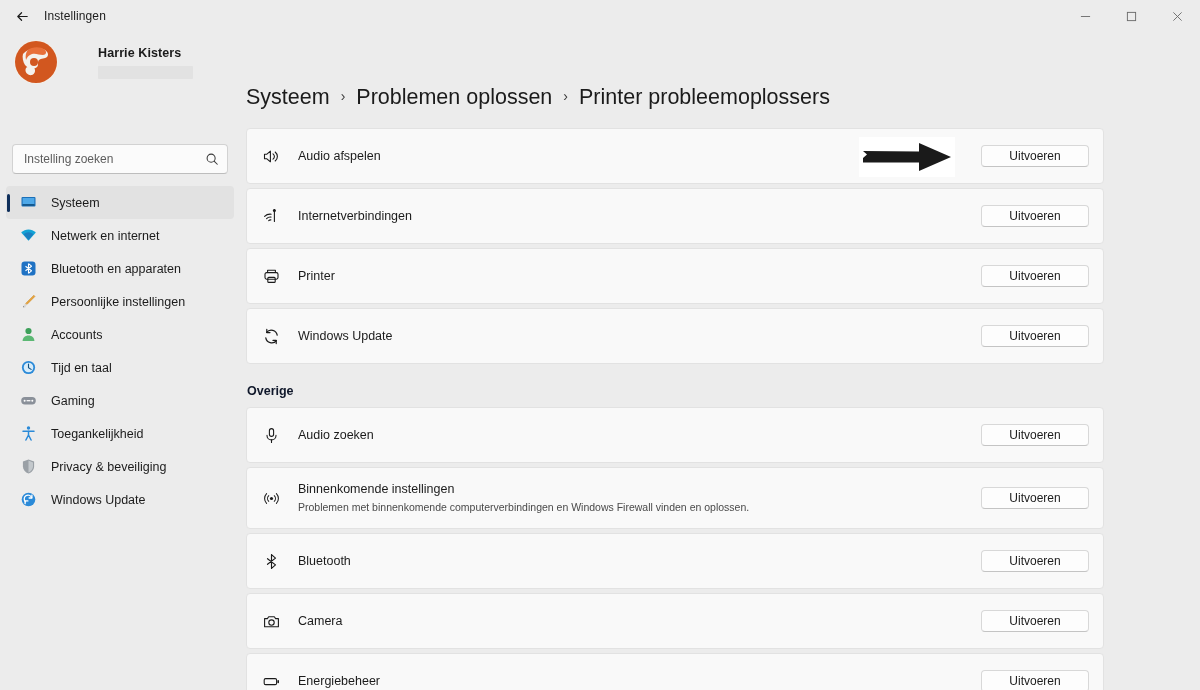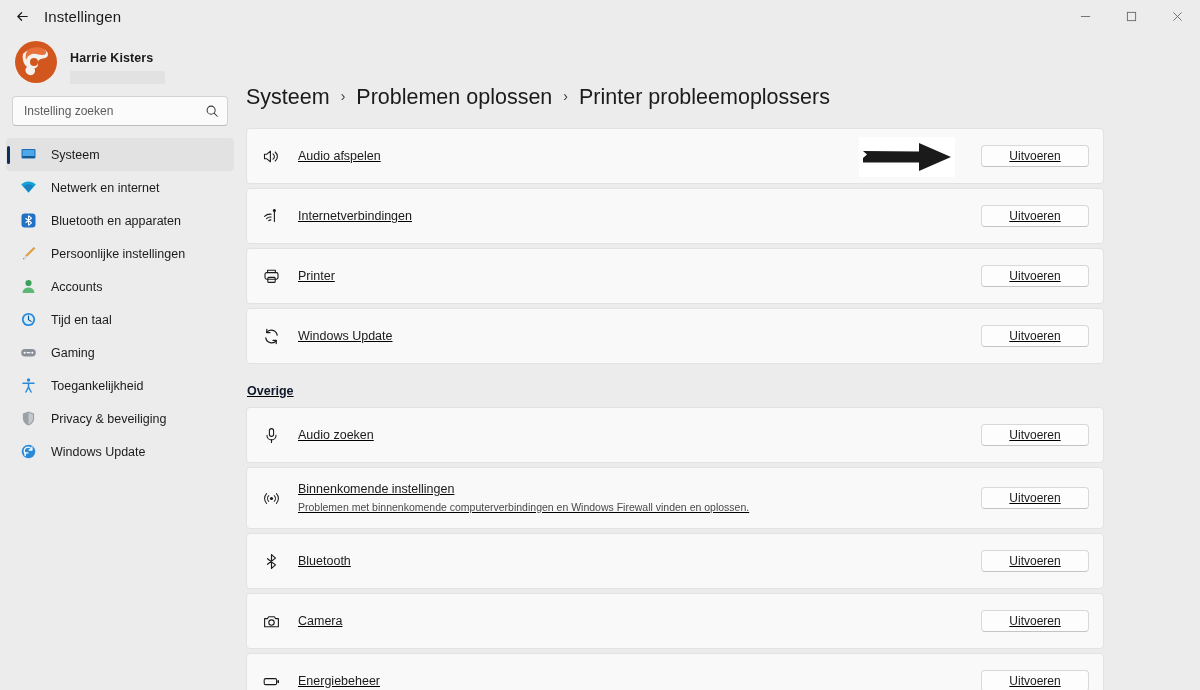--- a/index.html
+++ b/index.html
@@ -18,64 +18,64 @@
     background: #ececec;
     position: relative; z-index: 5;
   }
   .back-btn {
     width: 32px; height: 32px; margin-left: 6px;
     display: flex; align-items: center; justify-content: center;
     border-radius: 4px; color: #1b1b1b;
   }
   .back-btn svg { width: 15px; height: 15px; }
   .app-title {
-    font-size: 15px; color: #1b1b1b; margin-left: 6px; letter-spacing: .1px;
+    font-size: 12px; color: #1b1b1b; margin-left: 6px; letter-spacing: .1px;
   }
   .win-controls { margin-left: auto; display: flex; height: 32px; }
   .win-btn {
     width: 46px; height: 32px;
     display: flex; align-items: center; justify-content: center;
     color: #6a6a6a;
   }
   .win-btn svg { width: 11px; height: 11px; }
 
   
   .body { flex: 1; display: flex; min-height: 0; }
 
   
   .sidebar {
     width: 240px; flex: 0 0 240px;
     background: #ececec;
     padding: 0;
     display: flex; flex-direction: column;
   }
   .profile {
-    display: flex; align-items: flex-end;
-    padding: 8px 0 10px 14px; height: 62px;
+    display: flex; align-items: center;
+    padding: 8px 0 10px 14px; height: 62px; gap: 28px;
   }
   .avatar {
     width: 44px; height: 44px; border-radius: 50%;
     flex: 0 0 44px; overflow: hidden;
     background: #f3efe9;
     display: flex; align-items: center; justify-content: center;
   }
   .avatar svg { width: 44px; height: 44px; display: block; }
   .profile-text { margin-left: 12px; }
   .profile-name { font-size: 12.5px; font-weight: bold; color: #1b1b1b; letter-spacing: .1px; }
   .profile-redacted {
     margin-top: 6px; width: 95px; height: 13px;
     background: #e2e2e2; border-radius: 1px;
   }
 
   .search-wrap { padding: 0 12px; margin-top: 2px; }
   .search-box {
     height: 30px; background: #fbfbfb;
     border: 1px solid #d2d2d2; border-bottom-color: #bdbdbd;
     border-radius: 4px;
-    display: flex; align-items: center; padding: 0 8px 0 11px;
+    display: flex; align-items: center; padding: 0 8px 0 11px; margin-top: 48px;
   }
   .search-box input {
     flex: 1; border: 0; outline: 0; background: transparent;
     font-family: "Liberation Sans", sans-serif; font-size: 12px; color: #3b3b3b;
   }
   .search-box input::placeholder { color: #5d5d5d; opacity: 1; }
   .search-icon { width: 14px; height: 14px; color: #3a3a3a; flex: 0 0 14px; }
 
   .nav { margin-top: 12px; padding: 0 6px; display: flex; flex-direction: column; }
   .nav-item {
@@ -124,21 +124,20 @@
   }
   .crumb { white-space: nowrap; }
   .crumb-sep {
     margin: 0 11px; font-size: 14px; color: #3a3a3a;
     display: inline-block; transform: translateY(-1px);
   }
 
   .scroll-area {
     position: absolute; left: 0; right: 0; top: 96px; bottom: 0;
     padding: 0 96px 8px 6px;
-    text-decoration: underline;
   }
 
   .card {
     background: #f9f9f9;
     border: 1px solid #e2e2e2;
     border-radius: 4px;
     min-height: 56px;
     display: flex; align-items: center;
     padding: 0 14px 0 13px;
     margin-bottom: 4px;

